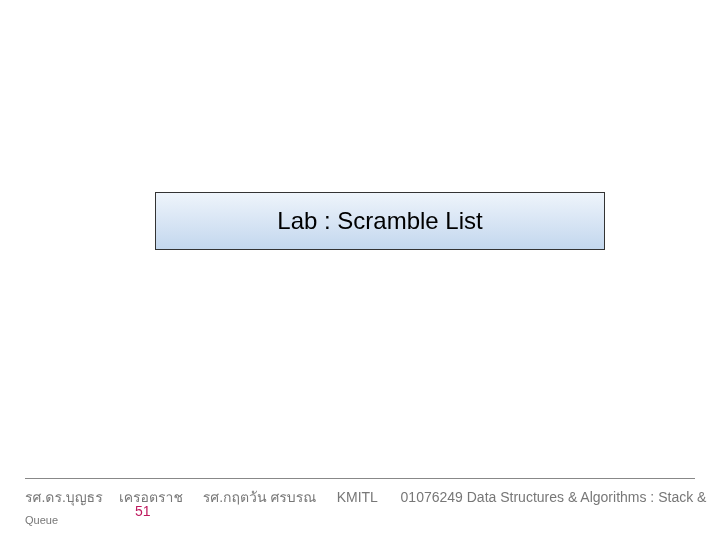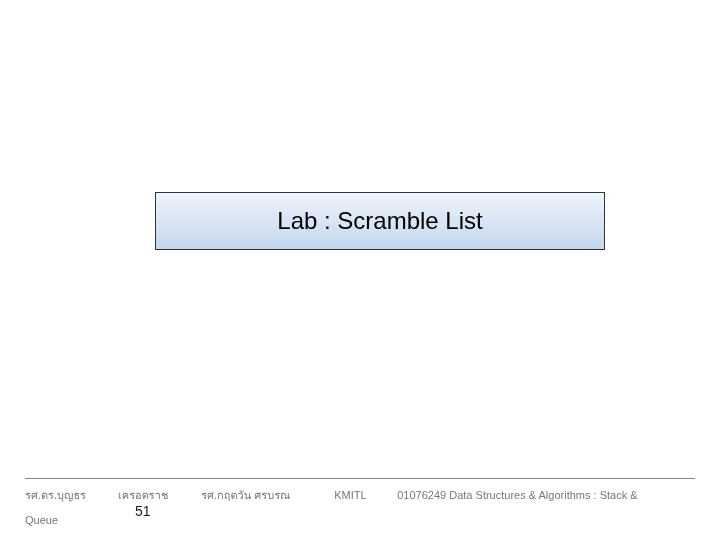--- a/index.html
+++ b/index.html
@@ -28,21 +28,21 @@
     right: 25px;
     top: 478px;
     height: 1px;
     background: #888;
   }
   .footer {
     position: absolute;
     left: 25px;
     right: 25px;
     top: 486px;
-    font-size: 11px;
+    font-size: 14px;
     color: #777;
     font-family: Tahoma, sans-serif;
     white-space: nowrap;
   }
   .footer .author1 { display: inline-block; width: 90px; }
   .footer .author2 { display: inline-block; width: 80px; }
   .footer .author3 { display: inline-block; width: 130px; }
   .footer .inst { display: inline-block; width: 60px; }
   .footer .course { display: inline-block; }
   .footer2 {
@@ -52,21 +52,21 @@
     font-size: 11px;
     color: #777;
     font-family: Tahoma, sans-serif;
     margin-top: 8px;
   }
   .page-num {
     position: absolute;
     left: 135px;
     top: 503px;
     font-size: 14px;
-    color: #0f172a;
+    color: #be185d;
     font-family: Tahoma, sans-serif;
   }
 </style>
 </head>
 <body>
 
 <div class="slide">
 
   <div class="title-box">
     <span>Lab : Scramble List</span>

